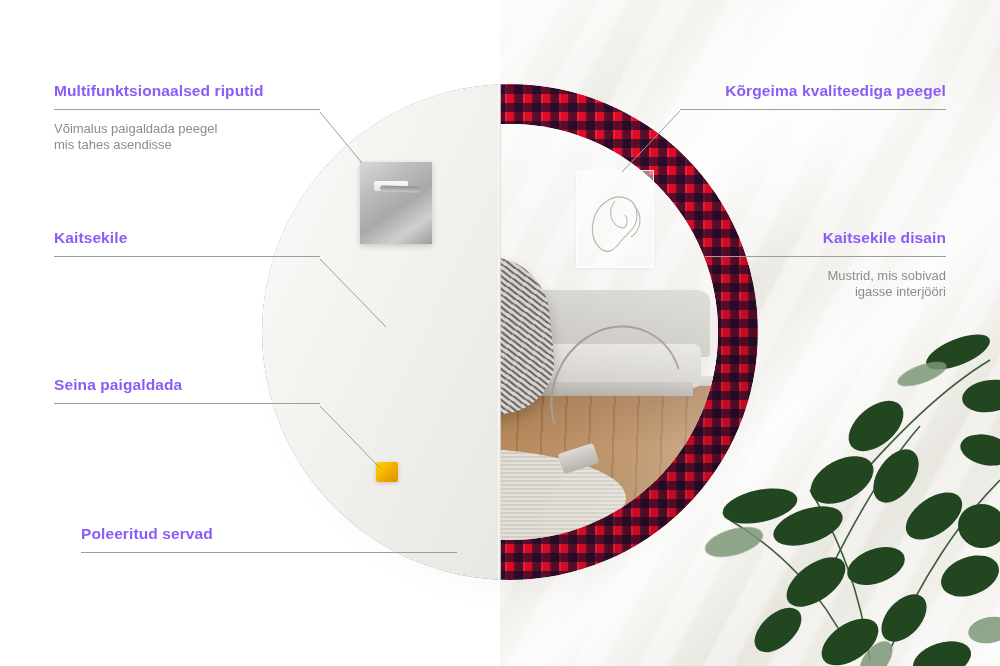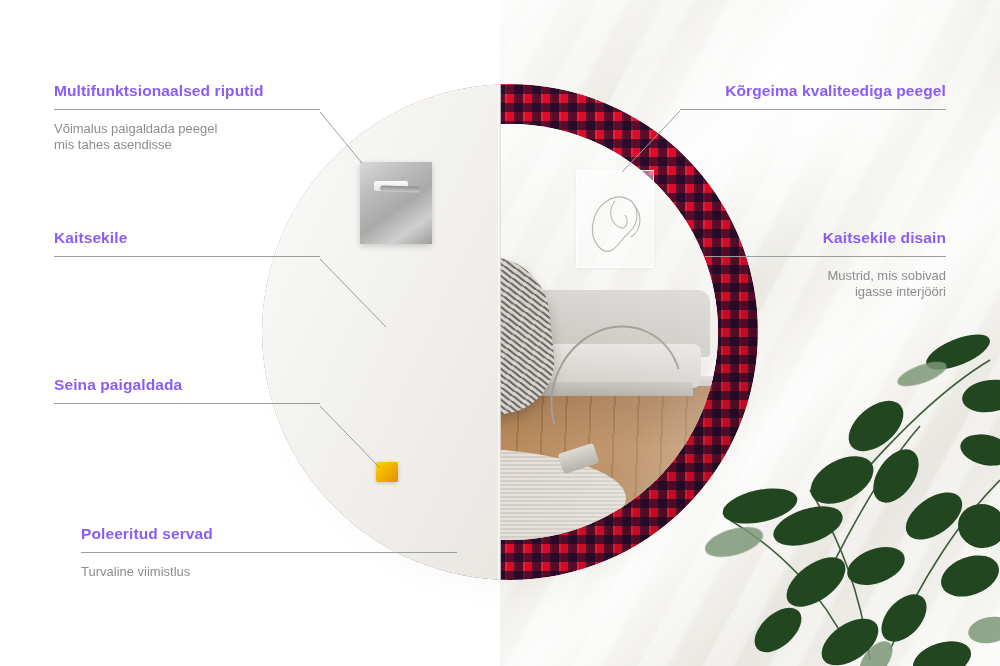--- a/index.html
+++ b/index.html
@@ -314,21 +314,20 @@
   </div>
 
   <div class="callout left" style="left:54px;top:376px;width:266px;">
     <div class="title">Seina paigaldada</div>
     <div class="rule"></div>
   </div>
 
   <div class="callout left" style="left:54px;top:525px;width:376px;margin-left:27px;">
     <div class="title">Poleeritud servad</div>
     <div class="rule"></div>
-    <div class="desc">Turvaline viimistlus</div>
   </div>
 
   <div class="callout right" style="left:680px;top:82px;width:266px;text-align:right;">
     <div class="title">Kõrgeima kvaliteediga peegel</div>
     <div class="rule"></div>
   </div>
 
   <div class="callout right" style="left:705px;top:229px;width:241px;">
     <div class="title">Kaitsekile disain</div>
     <div class="rule"></div>

